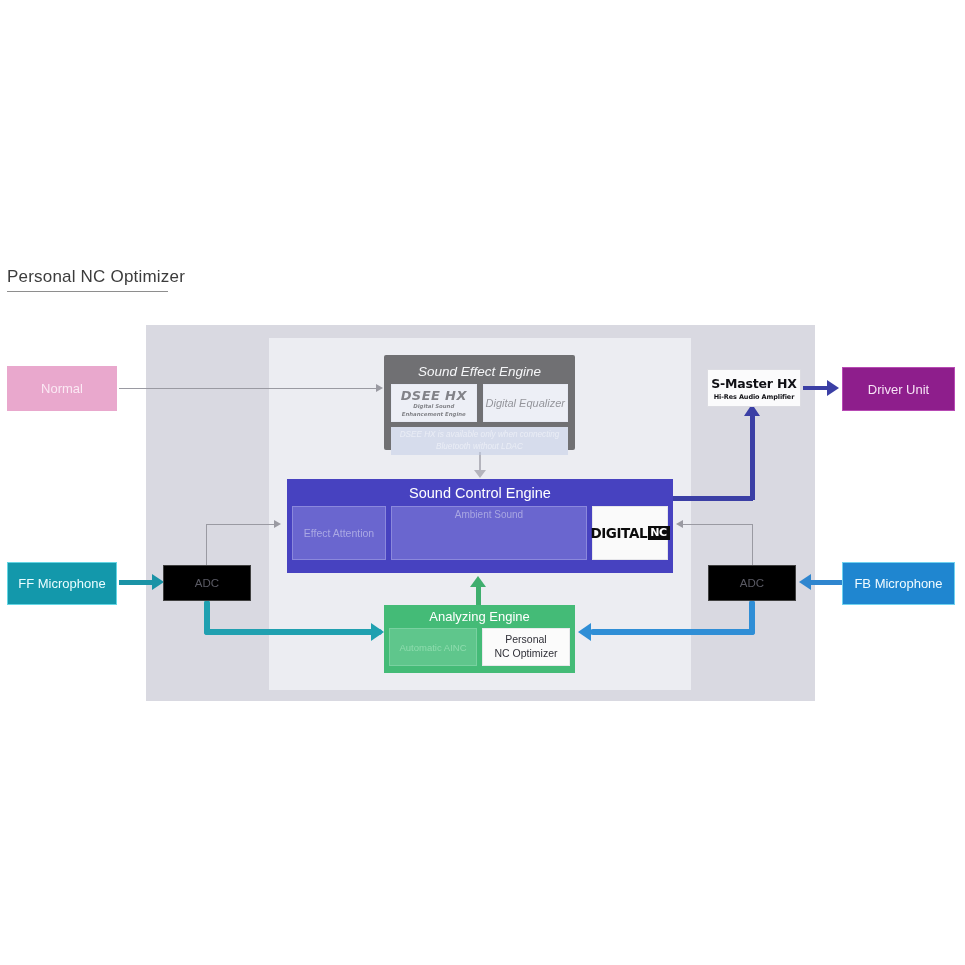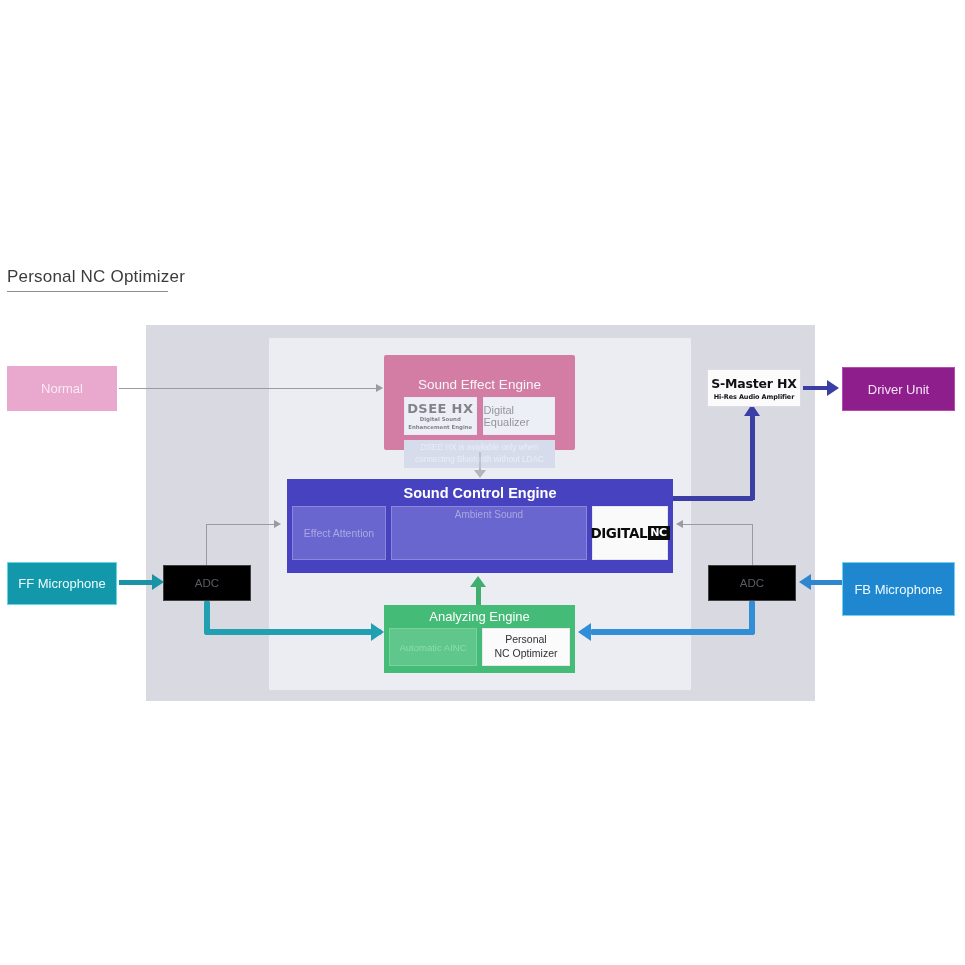--- a/index.html
+++ b/index.html
@@ -76,21 +76,21 @@
     font-size: 13px;
   }
   .io-ff {
     left: 7px; top: 562px; width: 110px; height: 43px;
     background: #1398ab;
     border: 1px solid #63d6e4;
     color: #eafdff;
     font-size: 13px;
   }
   .io-fb {
-    left: 842px; top: 562px; width: 113px; height: 54px;
+    left: 842px; top: 562px; width: 113px; height: 43px;
     background: #1f86d0;
     border: 1px solid #6fd2f0;
     color: #f0fbff;
     font-size: 13px;
   }
   .io-driver {
     left: 842px; top: 367px; width: 113px; height: 44px;
     background: #8e1e8c;
     border: 1px solid #b84ab4;
     color: #f7e3f6;
@@ -128,25 +128,26 @@
     font-weight: bold;
     color: #101015;
     letter-spacing: -0.1px;
     font-family: "DejaVu Sans", sans-serif;
   }
 
   
   .see-block {
     position: absolute;
     left: 384px; top: 355px; width: 191px; height: 95px;
-    background: #be185d;
+    background: #000000;
     opacity: .52;
     border-radius: 2px;
     box-sizing: border-box;
-    padding: 20px;
+    padding: 7px;
+    font-style: italic;
   }
   .see-title {
     text-align: center;
     font-size: 13.5px;
     color: #ffffff;
     padding: 2px 0 5px 0;
   }
   .see-row {
     display: flex;
     gap: 6px;
@@ -201,21 +202,20 @@
     left: 287px; top: 479px; width: 386px; height: 94px;
     background: #4742c0;
     box-sizing: border-box;
     padding: 4px 5px 6px 5px;
   }
   .sce-title {
     text-align: center;
     font-size: 14.5px;
     color: #ffffff;
     padding: 2px 0 5px 0;
-    font-weight: bold;
   }
   .sce-row {
     display: flex;
     gap: 5px;
     height: 54px;
   }
   .quick-attention {
     box-sizing: border-box;
     width: 94px;
     background: #6a66cf;

